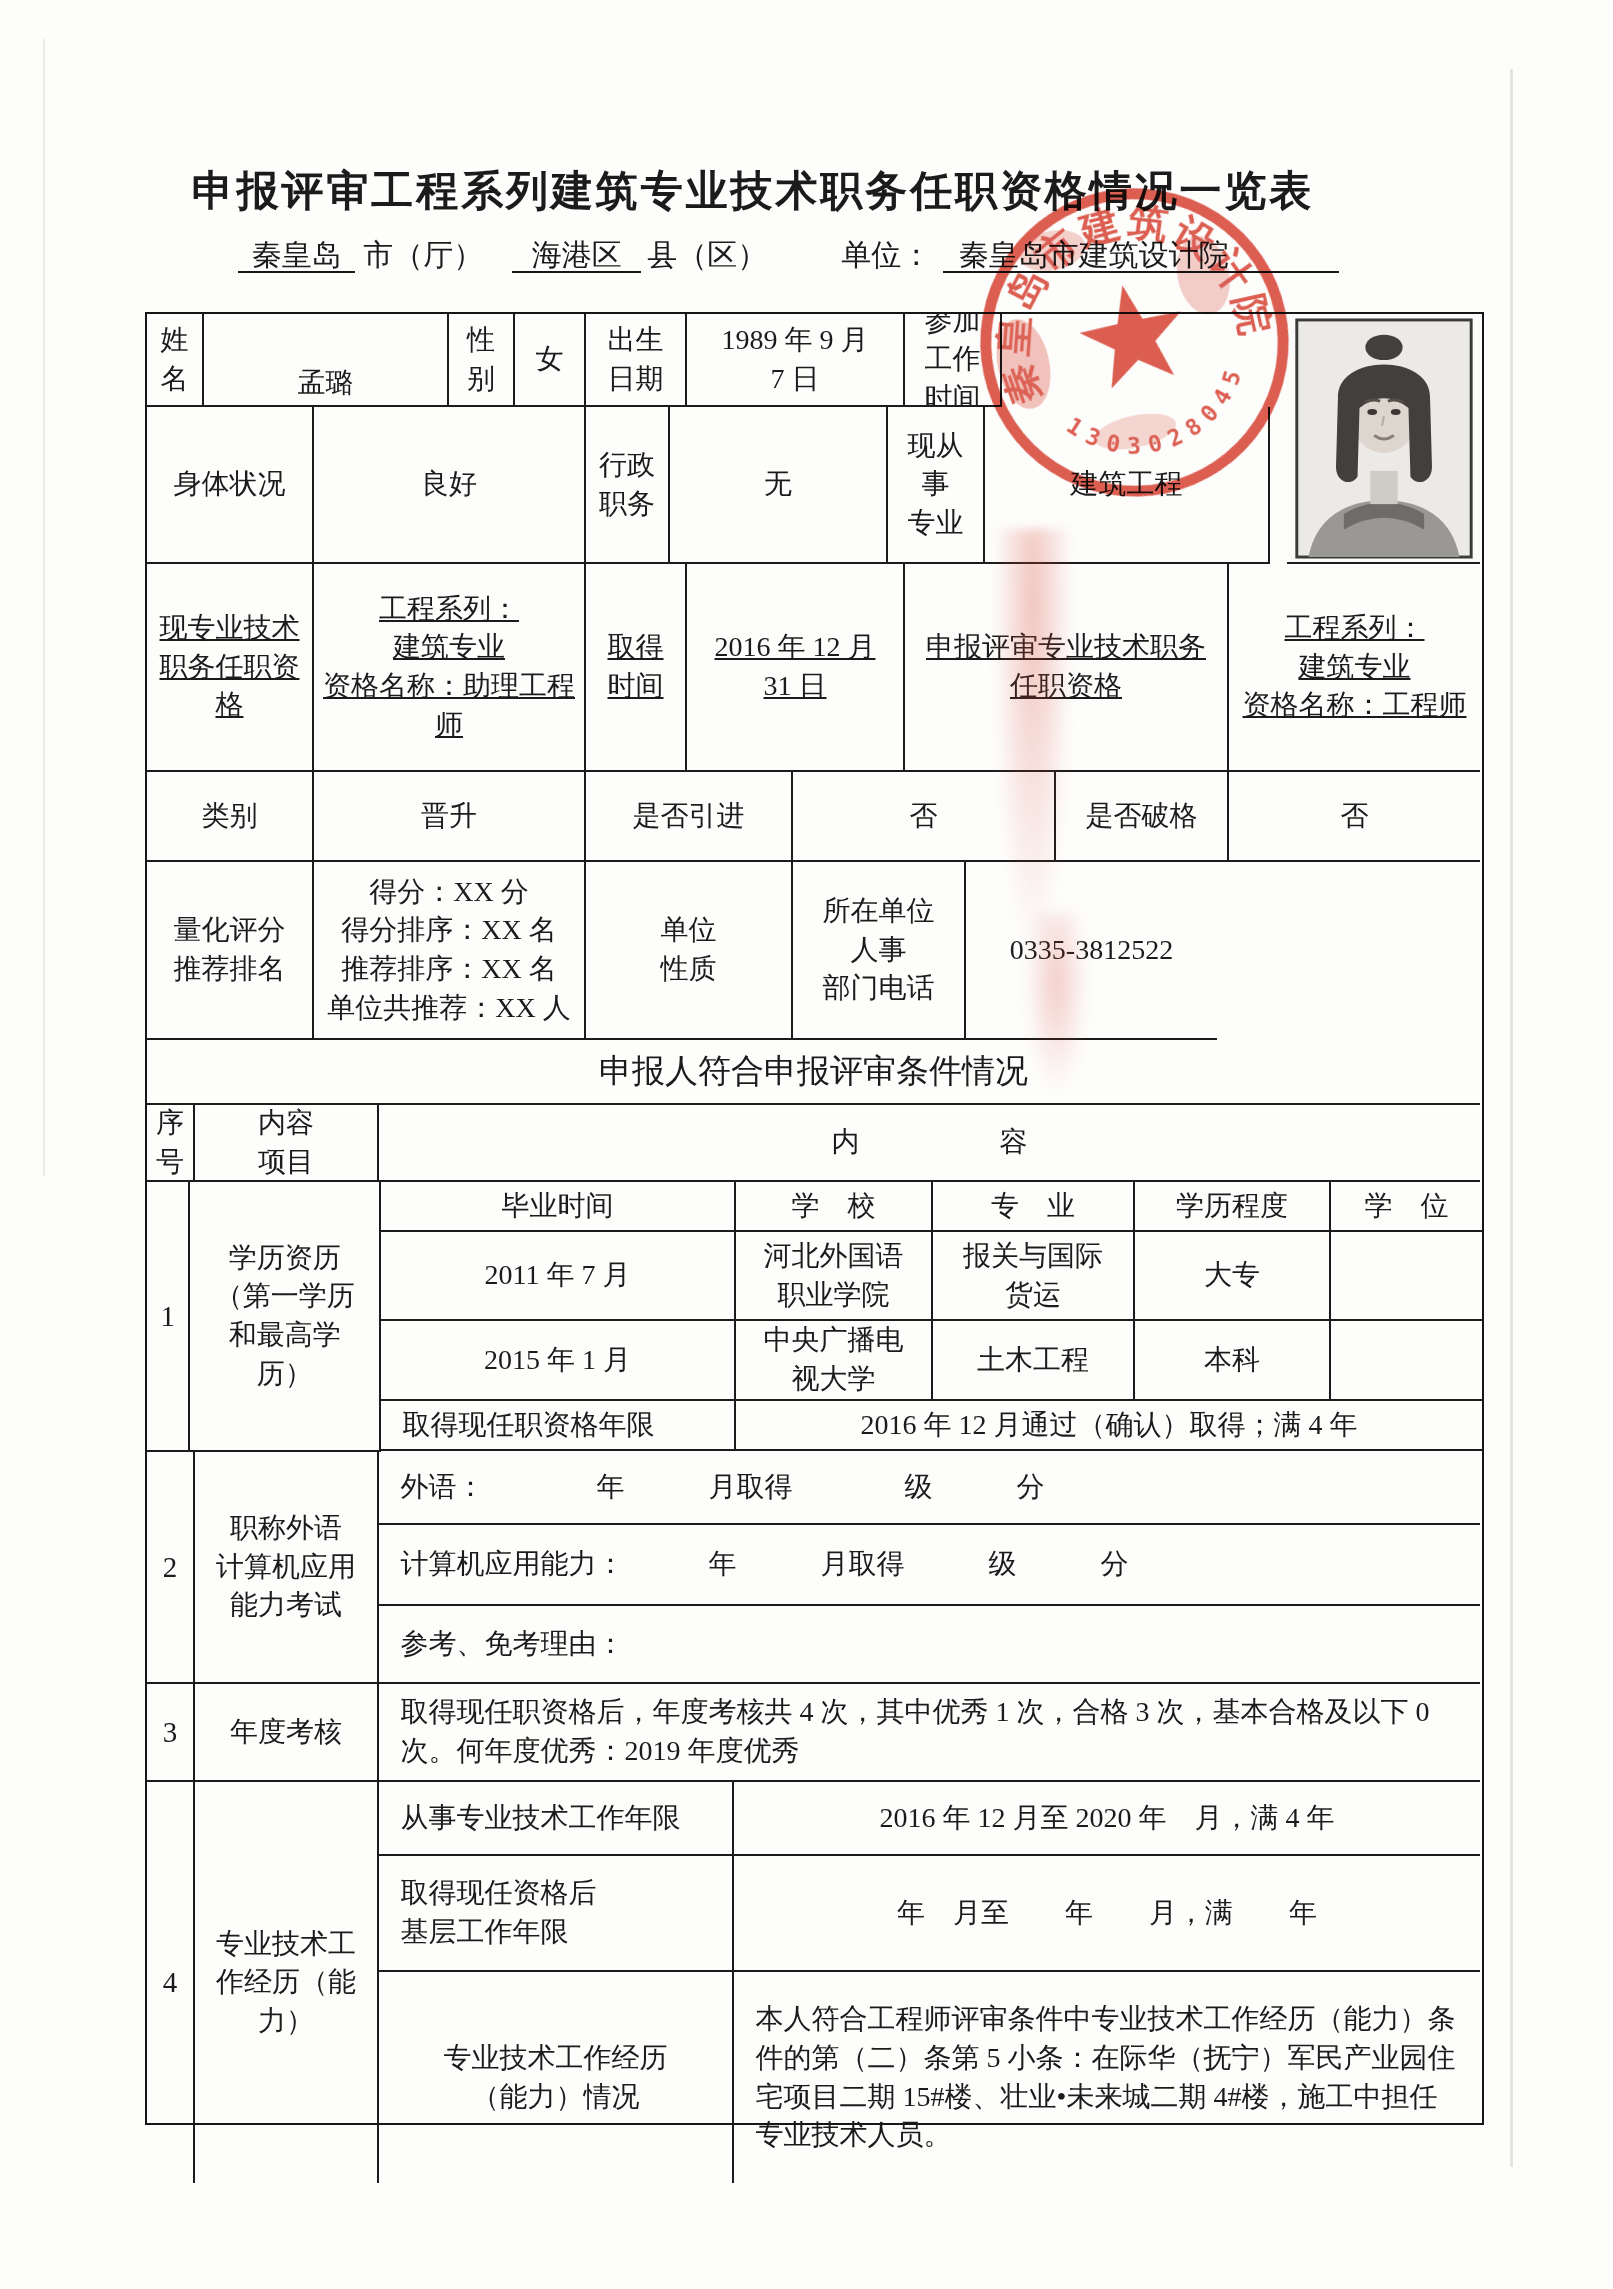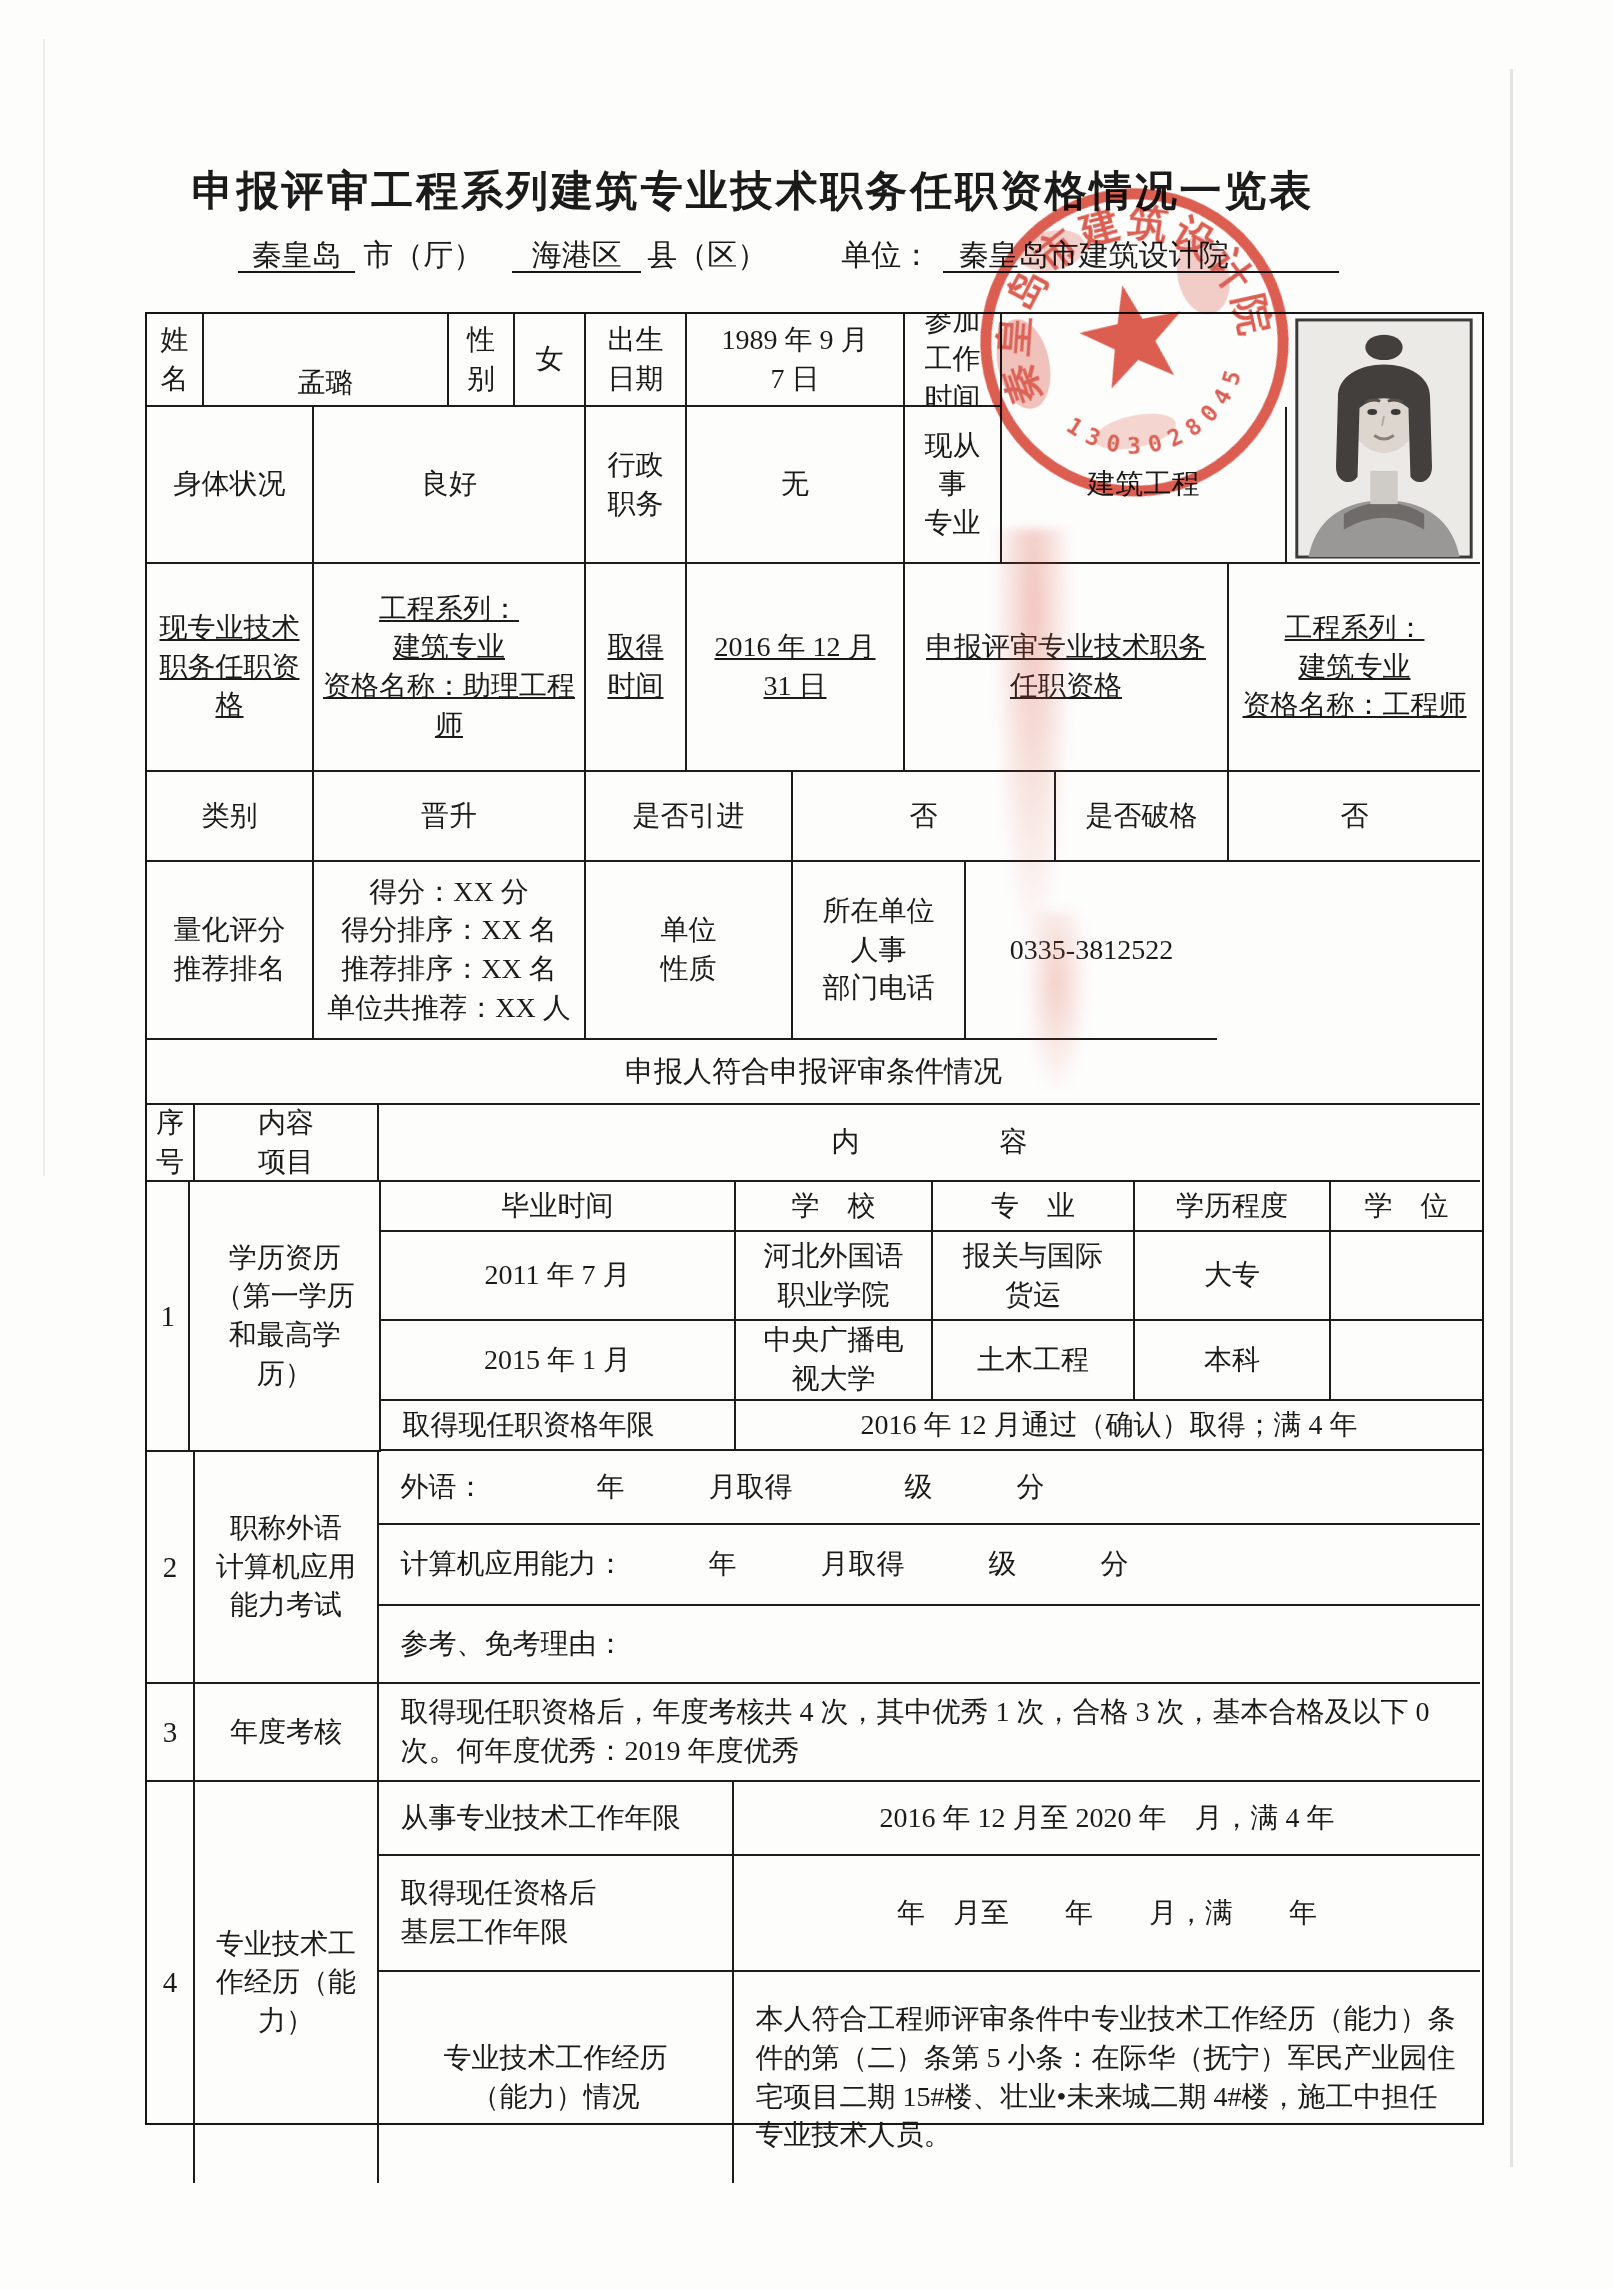--- a/index.html
+++ b/index.html
@@ -93,21 +93,21 @@
 时间</span>
             </div>
         </div>
         <div class="row" style="height:157px;">
           <div class="c" style="width:167px;">
               <span class="t">身体状况</span>
             </div>
           <div class="c" style="width:272px;">
               <span class="t">良好</span>
             </div>
-          <div class="c" style="width:101px;font-family:Liberation Serif, serif;">
+          <div class="c" style="width:84px;font-family:Liberation Serif, serif;">
               <span class="t">行政
 职务</span>
             </div>
           <div class="c" style="width:218px;">
               <span class="t">无</span>
             </div>
           <div class="c" style="width:97px;align-items:center;">
               <span class="t">现从事
 专业</span>
             </div>
@@ -208,21 +208,21 @@
 人事
 部门电话</span>
         </div>
       <div class="c lc" style="width:251px;">
           <span class="t">0335-3812522</span>
         </div>
     </div>
 
     <div class="row" style="height:65px;">
       <div class="c lc" style="width:1333px;">
-          <span class="t" style="font-size:29px;">申报人符合申报评审条件情况</span>
+          <span class="t" style="font-size:33px;">申报人符合申报评审条件情况</span>
         </div>
     </div>
 
     <div class="row" style="height:77px;">
       <div class="c" style="width:48px;">
           <span class="t">序
 号</span>
         </div>
       <div class="c" style="width:184px;">
           <span class="t">内容

